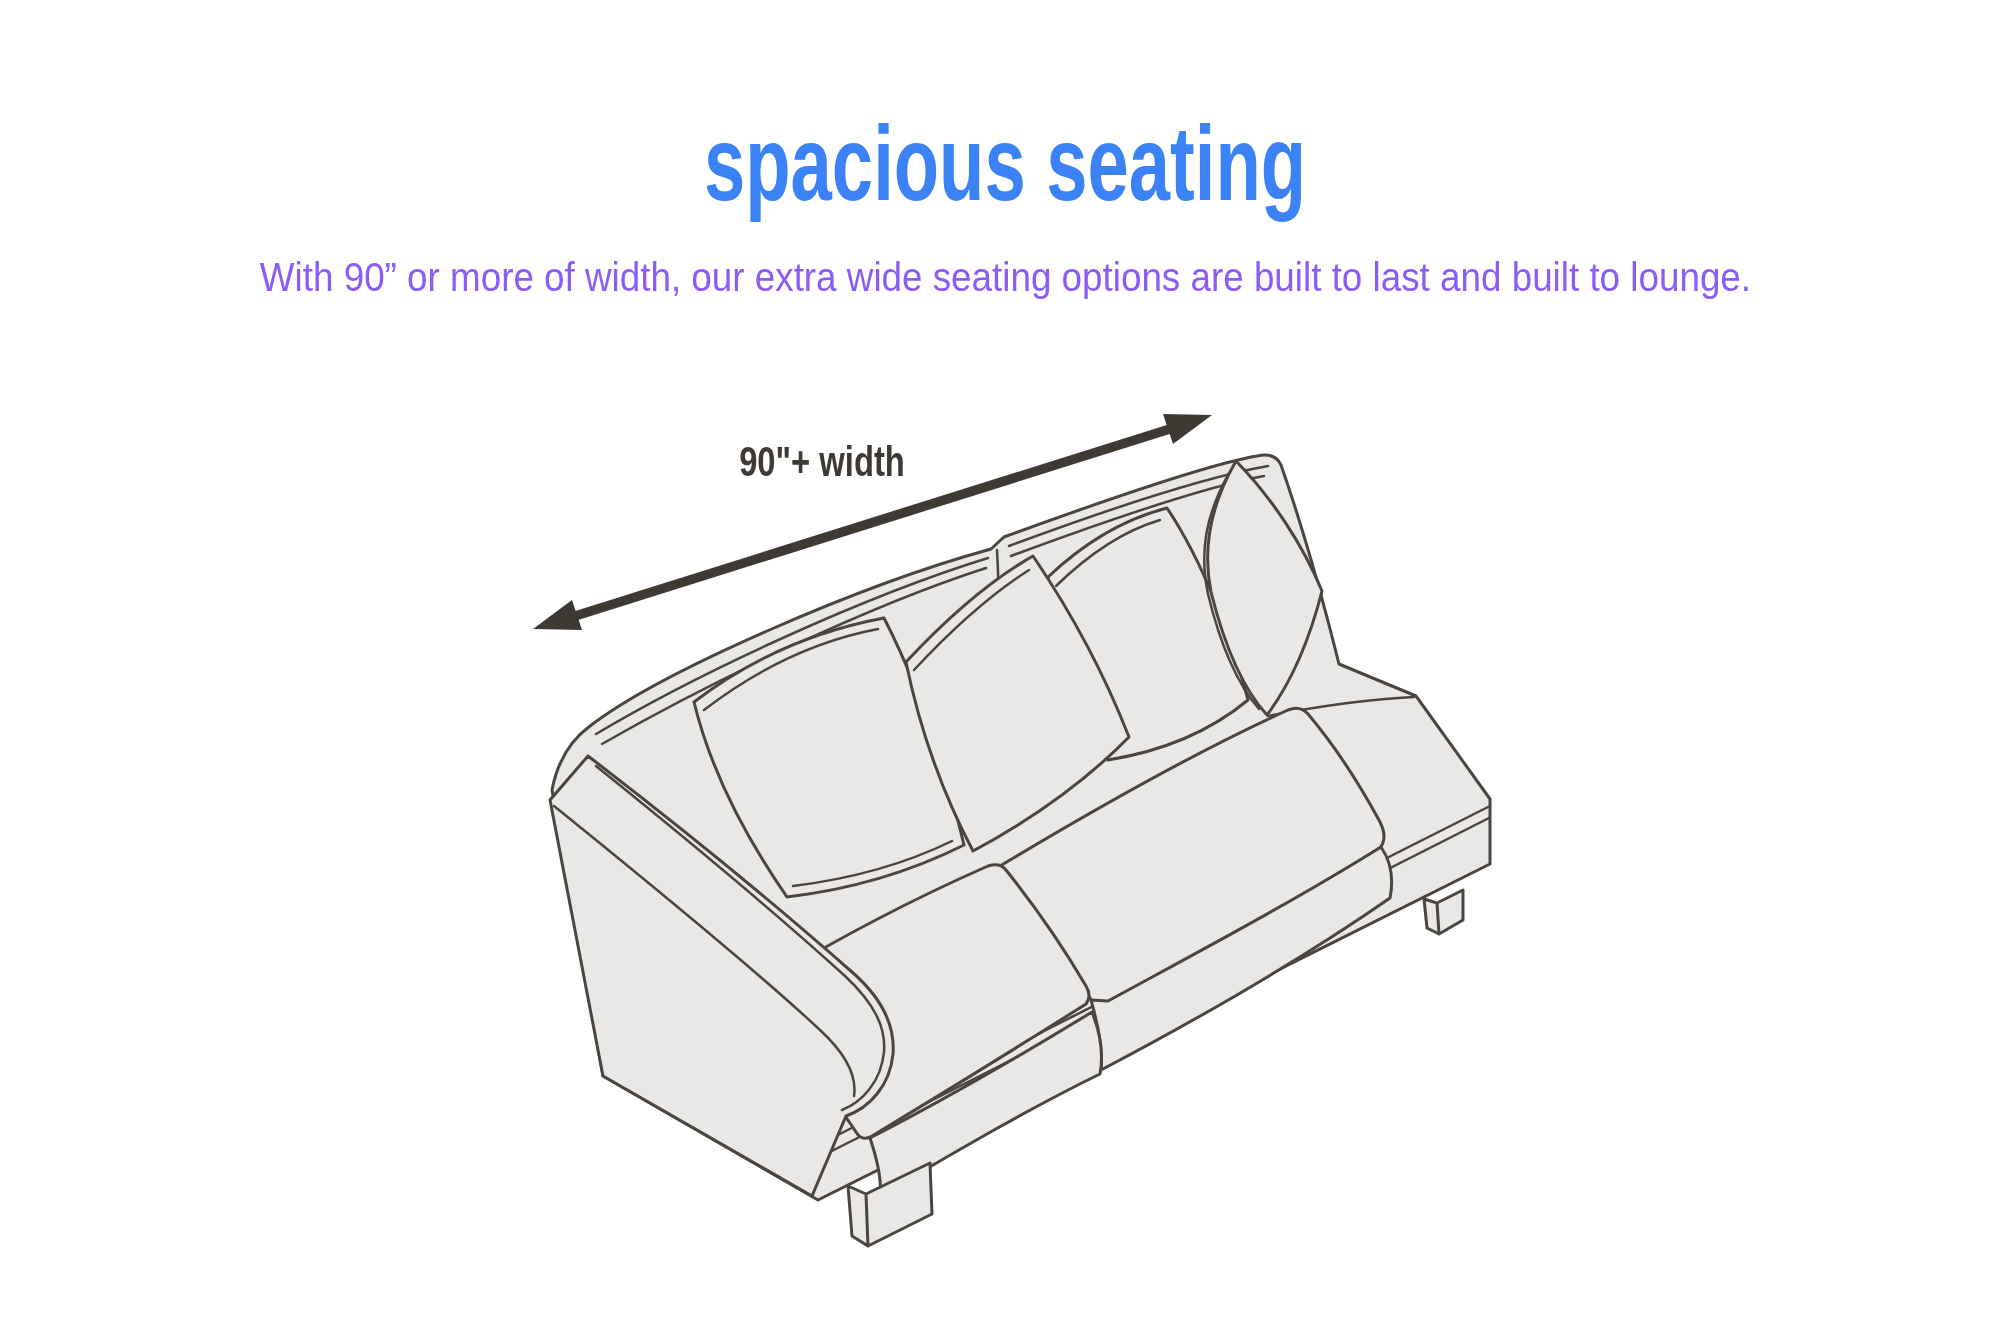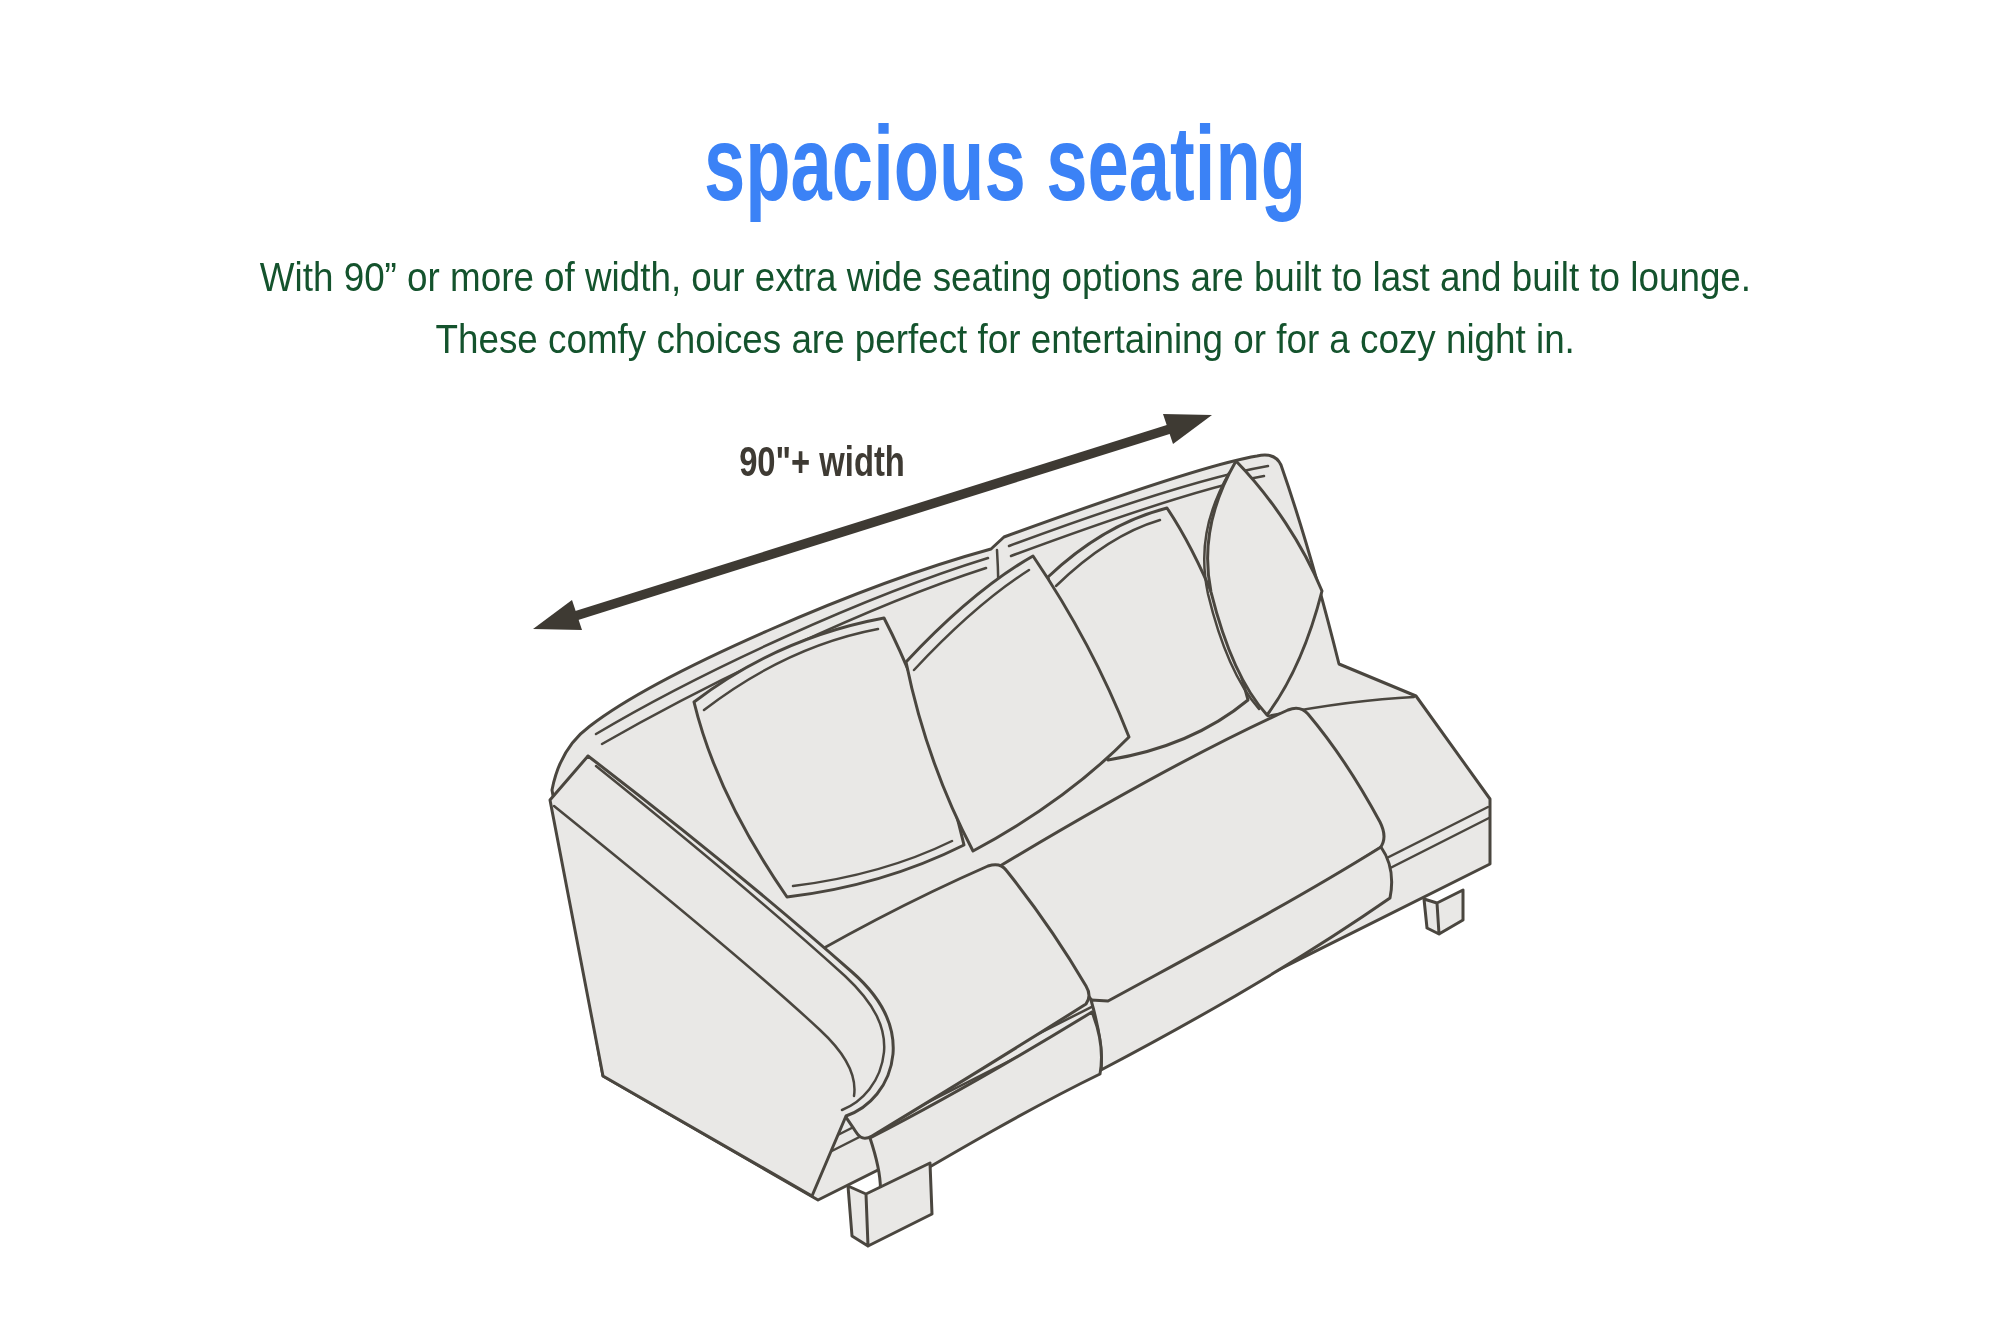--- a/index.html
+++ b/index.html
@@ -10,21 +10,21 @@
   .page-title{
     position:absolute;top:110px;left:0;width:2010px;
     text-align:center;font-size:106px;font-weight:bold;line-height:1.0;
     color:#3b82f6;white-space:nowrap;
   }
   .page-title .squeeze{
     display:inline-block;transform:scaleX(0.70);transform-origin:50% 50%;
   }
   .page-desc{
     position:absolute;top:246px;left:0;width:2010px;
-    text-align:center;font-size:40px;line-height:62px;color:#14532d;
+    text-align:center;font-size:40px;line-height:62px;color:#8b5cf6;
   }
   .page-desc .line{white-space:nowrap;}
   .page-desc .squeeze{
     display:inline-block;transform:scaleX(0.92);transform-origin:50% 50%;
   }
   .diagram-svg{position:absolute;left:0;top:0;width:2010px;height:1341px;}
   .sofa-fill{fill:#e9e8e6;stroke:#4a463f;stroke-width:3;stroke-linejoin:round;stroke-linecap:round;}
   .sofa-line{fill:none;stroke:#4a463f;stroke-width:2.5;stroke-linejoin:round;stroke-linecap:round;}
   .arrow-shaft{stroke:#3e3a33;stroke-width:9.5;stroke-linecap:butt;}
   .arrow-head{fill:#3e3a33;stroke:none;}
@@ -33,21 +33,20 @@
     fill:#3e3a33;text-anchor:middle;
   }
 </style>
 </head>
 <body>
 
 <div class="page-title"><span class="squeeze">spacious seating</span></div>
 
 <div class="page-desc">
   <div class="line"><span class="squeeze">With 90” or more of width, our extra wide seating options are built to last and built to lounge.</span></div>
-  <div class="line"><span class="squeeze">These comfy choices are perfect for entertaining or for a cozy night in.</span></div>
 </div>
 
 <svg class="diagram-svg" viewBox="0 0 2010 1341">
 
   <g>
 
     <path class="sofa-fill" d="
       M 590,726
       C 660,672 860,585 991,549
       L 1004,537

